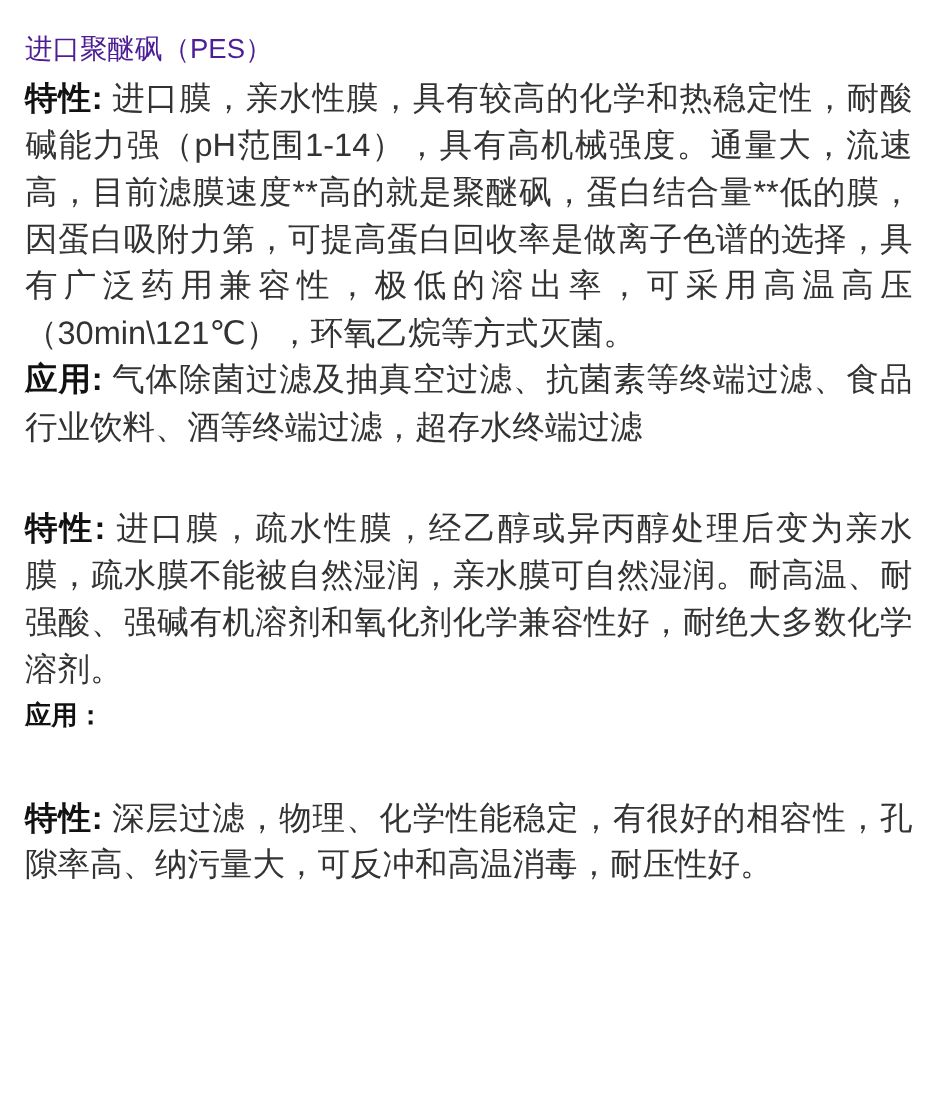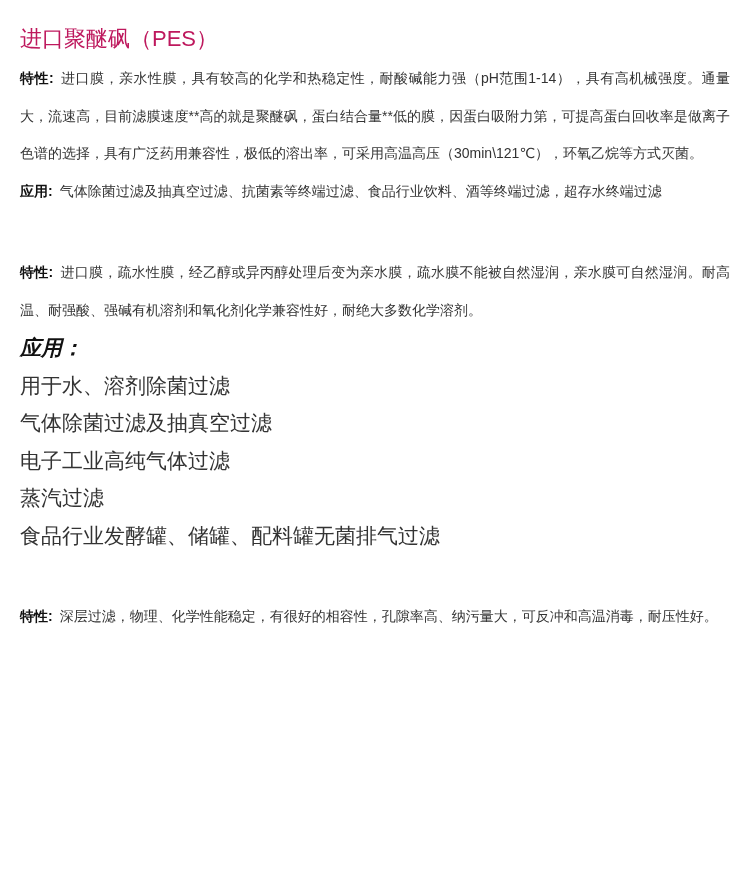--- a/index.html
+++ b/index.html
@@ -16,42 +16,41 @@
     font-family: "Liberation Sans", "DejaVu Sans", sans-serif;
     color: #333333;
   }
   .section { margin: 0; }
   .section + .section { margin-top: 44px; }
   .section-heading {
     margin: 0 0 5px 0;
     font-size: 22px;
     line-height: 33px;
     font-weight: 400;
-    color: #be185d;
+    color: #4c1d95;
   }
   .para {
     margin: 0;
-    font-size: 14px;
+    font-size: 26px;
     line-height: 37.5px;
     color: #333333;
     text-align: justify;
     text-justify: inter-ideograph;
   }
   .para .label {
     font-weight: 700;
     color: #111111;
     margin-right: 7px;
   }
   .app-label-line {
     margin: 0;
     font-size: 21px;
     line-height: 37.5px;
     font-weight: 700;
     color: #111111;
-    font-style: italic;
   }
   .app-list {
     margin: 0;
     padding: 0;
     list-style: none;
   }
   .app-list li {
     font-size: 21px;
     line-height: 37.5px;
     color: #333333;
@@ -70,27 +69,20 @@
     <p class="para">
       <span class="label">应用:</span><span>气体除菌过滤及抽真空过滤、抗菌素等终端过滤、食品行业饮料、酒等终端过滤，超存水终端过滤</span>
     </p>
   </section>
 
   <section class="section">
     <p class="para">
       <span class="label">特性:</span><span>进口膜，疏水性膜，经乙醇或异丙醇处理后变为亲水膜，疏水膜不能被自然湿润，亲水膜可自然湿润。耐高温、耐强酸、强碱有机溶剂和氧化剂化学兼容性好，耐绝大多数化学溶剂。</span>
     </p>
     <p class="app-label-line">应用：</p>
-    <ul class="app-list">
-      <li>用于水、溶剂除菌过滤</li>
-      <li>气体除菌过滤及抽真空过滤</li>
-      <li>电子工业高纯气体过滤</li>
-      <li>蒸汽过滤</li>
-      <li>食品行业发酵罐、储罐、配料罐无菌排气过滤</li>
-    </ul>
   </section>
 
   <section class="section">
     <p class="para">
       <span class="label">特性:</span><span>深层过滤，物理、化学性能稳定，有很好的相容性，孔隙率高、纳污量大，可反冲和高温消毒，耐压性好。</span>
     </p>
   </section>
 
 </div>
 

